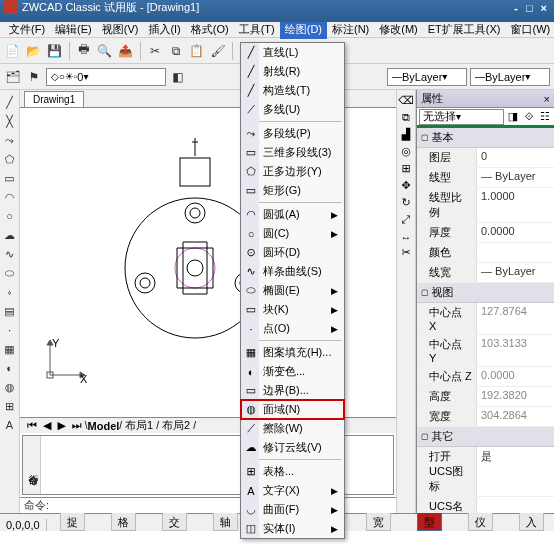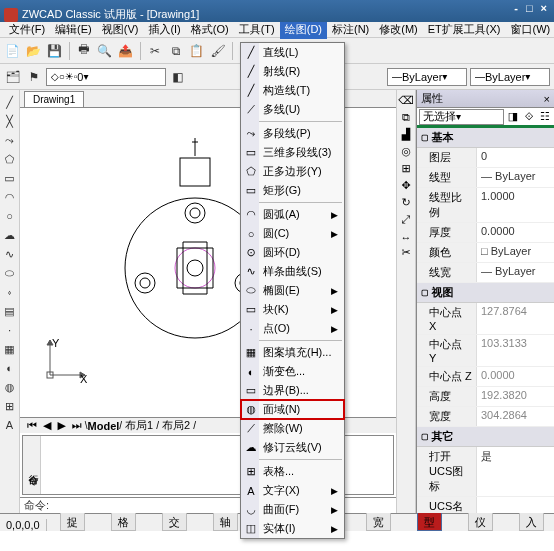--- a/index.html
+++ b/index.html
@@ -1,17 +1,17 @@
 <!DOCTYPE html>
 <html><head>
 <meta charset="utf-8">
 <style>
 *{box-sizing:border-box;margin:0;padding:0;font-family:"Microsoft YaHei","SimSun",sans-serif;font-size:11px;user-select:none}
 body{width:554px;height:551px;background:#fff;overflow:hidden;position:relative}
-.titlebar{height:22px;background:linear-gradient(#3a6ea5,#2b5c8d);color:#fff;display:flex;align-items:flex-end;padding:0 4px;position:relative}
+.titlebar{height:22px;background:linear-gradient(#3a6ea5,#2b5c8d);color:#fff;display:flex;align-items:flex-start;padding:0 4px;position:relative}
 .titlebar .appicon{width:14px;height:14px;background:#c0392b;margin-right:4px;border-radius:2px}
 .winbtns{position:absolute;right:4px;top:2px;display:flex;gap:2px}
 .winbtns span{color:#fff;cursor:pointer;font-weight:bold;padding:0 3px}
 .menubar{height:16px;background:#f0f0f0;display:flex;align-items:center;padding:0 4px;border-bottom:1px solid #ccc}
 .menubar span{padding:2px 5px;cursor:pointer;white-space:nowrap}
 .menubar .open{background:#316ac5;color:#fff}
 .toolbar{height:26px;background:#f0f0f0;border-bottom:1px solid #ccc;display:flex;align-items:center;padding:0 4px;gap:3px}
 .toolbar.row2{justify-content:flex-start}
 .tbicon{width:18px;height:18px;border:1px solid transparent;display:flex;align-items:center;justify-content:center;font-size:12px;color:#333;cursor:pointer}
 .tbsep{width:1px;height:18px;background:#bbb;margin:0 2px}
@@ -34,21 +34,21 @@
 .statusbar{height:18px;background:#f0f0f0;border-top:1px solid #888;display:flex;align-items:flex-end;font-size:10px}
 .coord{padding:0 6px;border-right:1px solid #bbb}
 .statbtn{padding:0 6px;border:1px solid #bbb;margin:0 13px;background:#e8e8e8;cursor:pointer}
 .statbtn.act{background:#b91c1c;border-color:#4a6aa0}
 .rightpanel{width:138px;background:#f0f0f0;border-left:1px solid #888;display:flex;flex-direction:column}
 .rphdr{height:18px;background:linear-gradient(#d8d8e8,#c8c8d8);border-bottom:1px solid #888;display:flex;align-items:center;padding:0 4px;font-size:11px;justify-content:space-between}
 .rpsel{height:20px;display:flex;align-items:center;padding:2px;gap:2px;border-bottom:3px solid #15803d;background:#fff}
 .rpsel .selbox{flex:1;border:1px solid #888;height:16px;display:flex;align-items:center;padding:0 3px;font-size:10px;background:#fff}
 .rpsel .ic{width:14px;height:14px;font-size:11px;display:flex;align-items:center;justify-content:center;cursor:pointer}
 .proptree{flex:1;overflow:auto;background:#fff;font-size:10px}
-.grp{background:#e0e0e8;padding:2px 4px;display:flex;align-items:center;font-weight:bold;border-bottom:1px solid #ccc}
+.grp{background:#e0e0e8;padding:2px 4px;display:flex;align-items:center;font-weight:normal;border-bottom:1px solid #ccc}
 .grp::before{content:"▢";margin-right:3px;font-size:8px}
 .row{display:flex;border-bottom:1px solid #eee}
 .row .k{width:60px;padding:2px 4px 2px 12px;background:#f0f0f0;border-right:1px solid #ddd}
 .row .v{flex:1;padding:2px 4px;color:#333;background:#fff}
 .row .v.grey{color:#888}
 
 .ddmenu{position:absolute;left:240px;top:42px;width:105px;background:#f8f8f8;border:1px solid #7a7a7a;box-shadow:2px 2px 4px rgba(0,0,0,0.3);z-index:100}
 .ddmenu .mi{display:flex;align-items:center;padding:2px 6px 2px 22px;position:relative;cursor:pointer;white-space:nowrap}
 .ddmenu .mi .ic{position:absolute;left:3px;width:14px;font-size:11px;text-align:center}
 .ddmenu .mi .arr{margin-left:auto;font-size:9px}
@@ -223,21 +223,20 @@
       <div class="row">
           <div class="k">线型比例</div>
           <div class="v">1.0000</div>
         </div>
       <div class="row">
           <div class="k">厚度</div>
           <div class="v">0.0000</div>
         </div>
       <div class="row">
           <div class="k">颜色</div>
-          <div class="v">□ ByLayer</div>
         </div>
       <div class="row">
           <div class="k">线宽</div>
           <div class="v">— ByLayer</div>
         </div>
       <div class="grp">视图</div>
       <div class="row">
           <div class="k">中心点 X</div>
           <div class="v grey">127.8764</div>
         </div>

